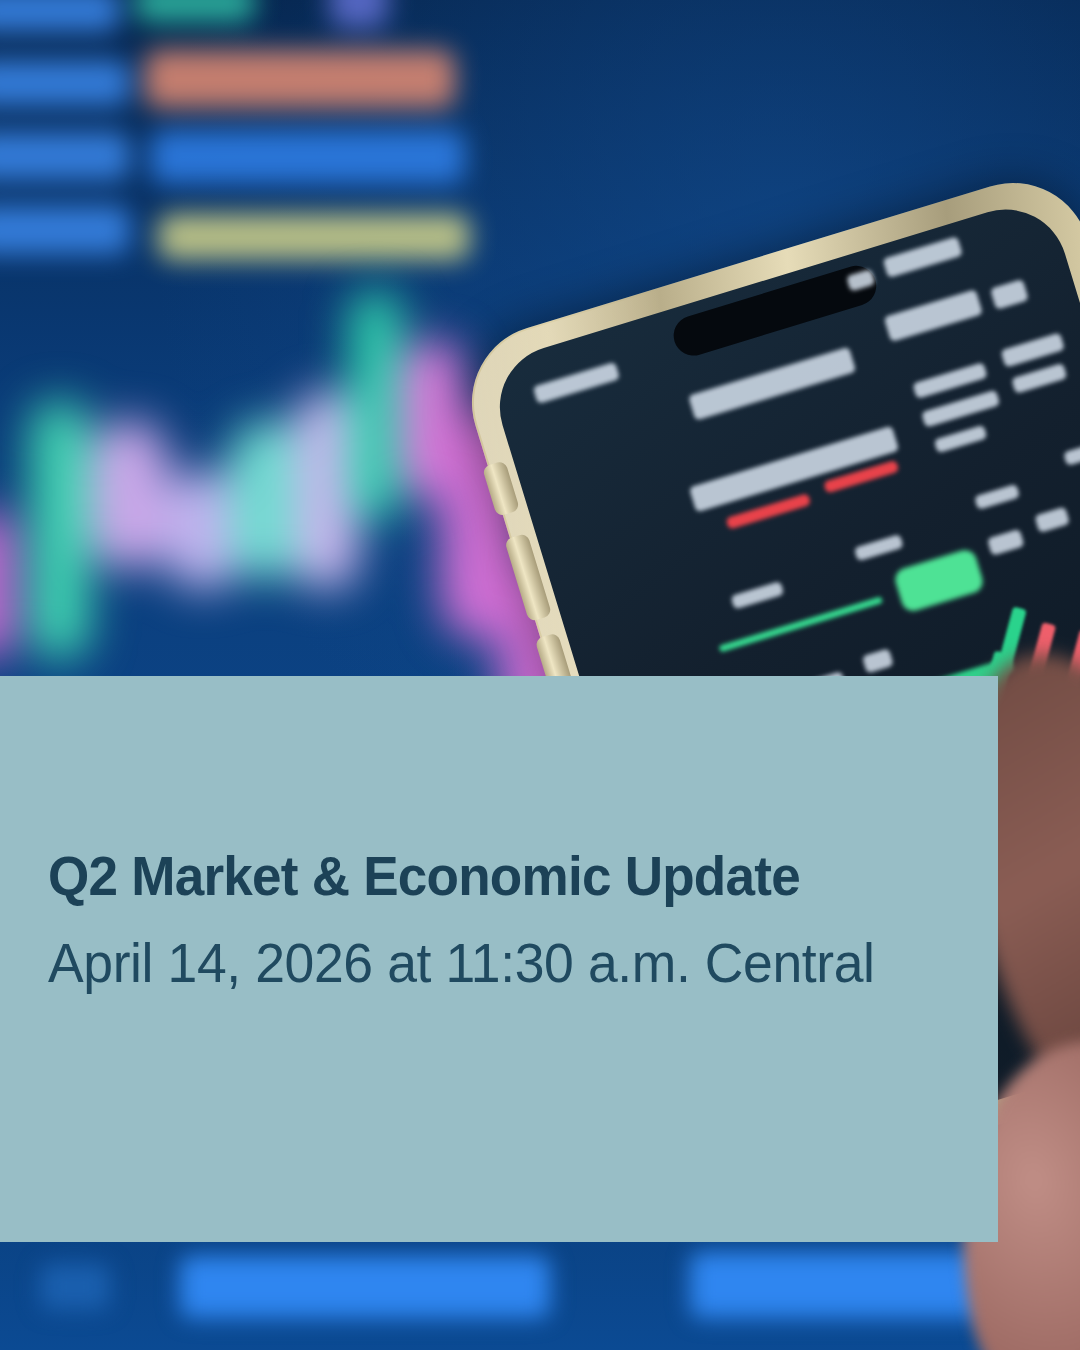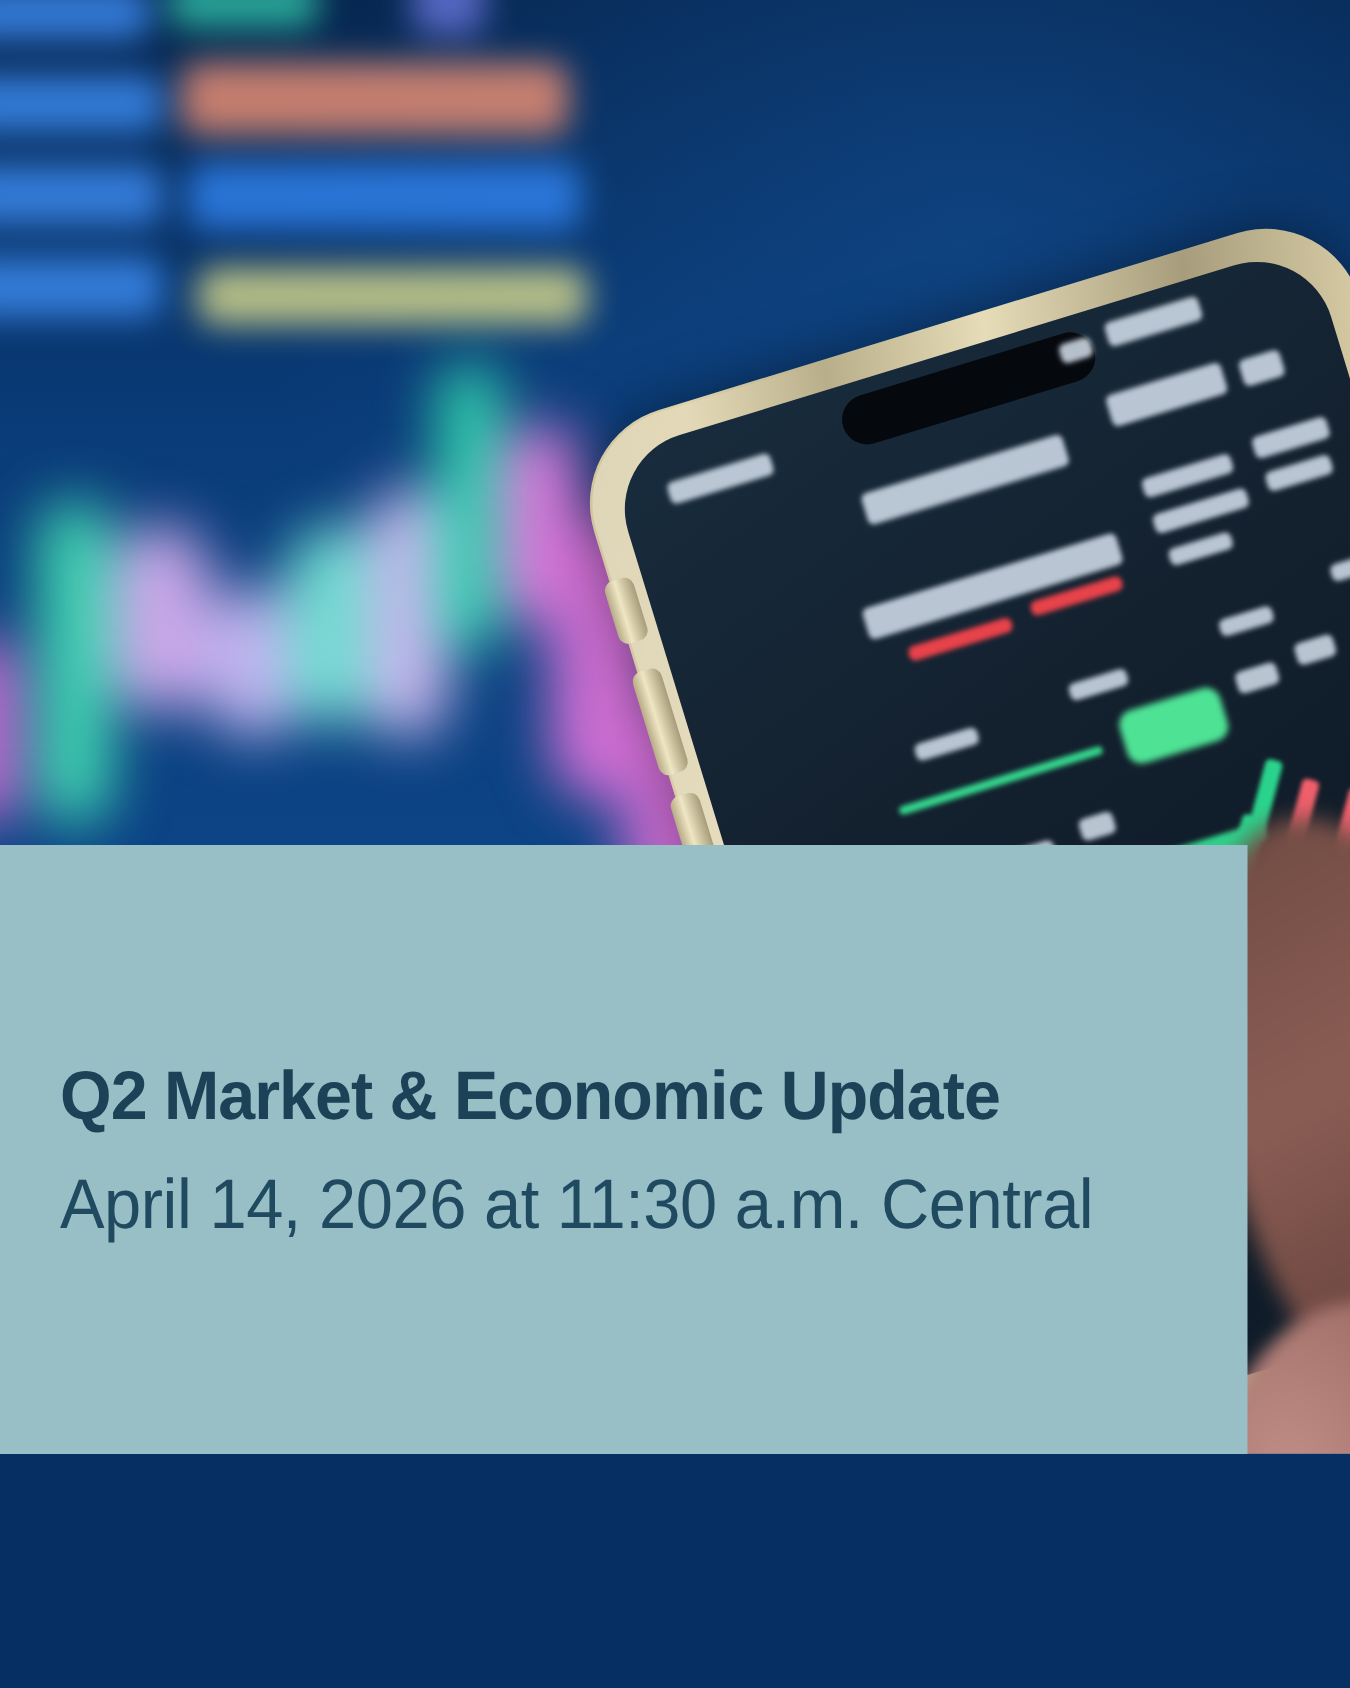--- a/index.html
+++ b/index.html
@@ -7,23 +7,23 @@
   html, body {
     width:1080px; height:1350px;
     overflow:hidden;
     background:#062f63;
     font-family:"Liberation Sans", sans-serif;
   }
 
   
   .promo-card {
     position:relative;
-    width:1080px; height:1163px;
-    overflow:hidden;
-    background:#3b82f6;
+    width:1080px; height:1350px;
+    overflow:hidden;
+    background:#1d4ed8;
   }
 
   
   .photo-bg {
     position:absolute; inset:0;
     background:
       radial-gradient(circle at 72% 18%, rgba(20,80,150,.55) 0%, rgba(8,50,110,0) 46%),
       linear-gradient(180deg,#06264f 0%, #0a3c79 30%, #0c4486 58%, #0a3a73 80%, #0b4a93 100%);
     overflow:hidden;
   }

